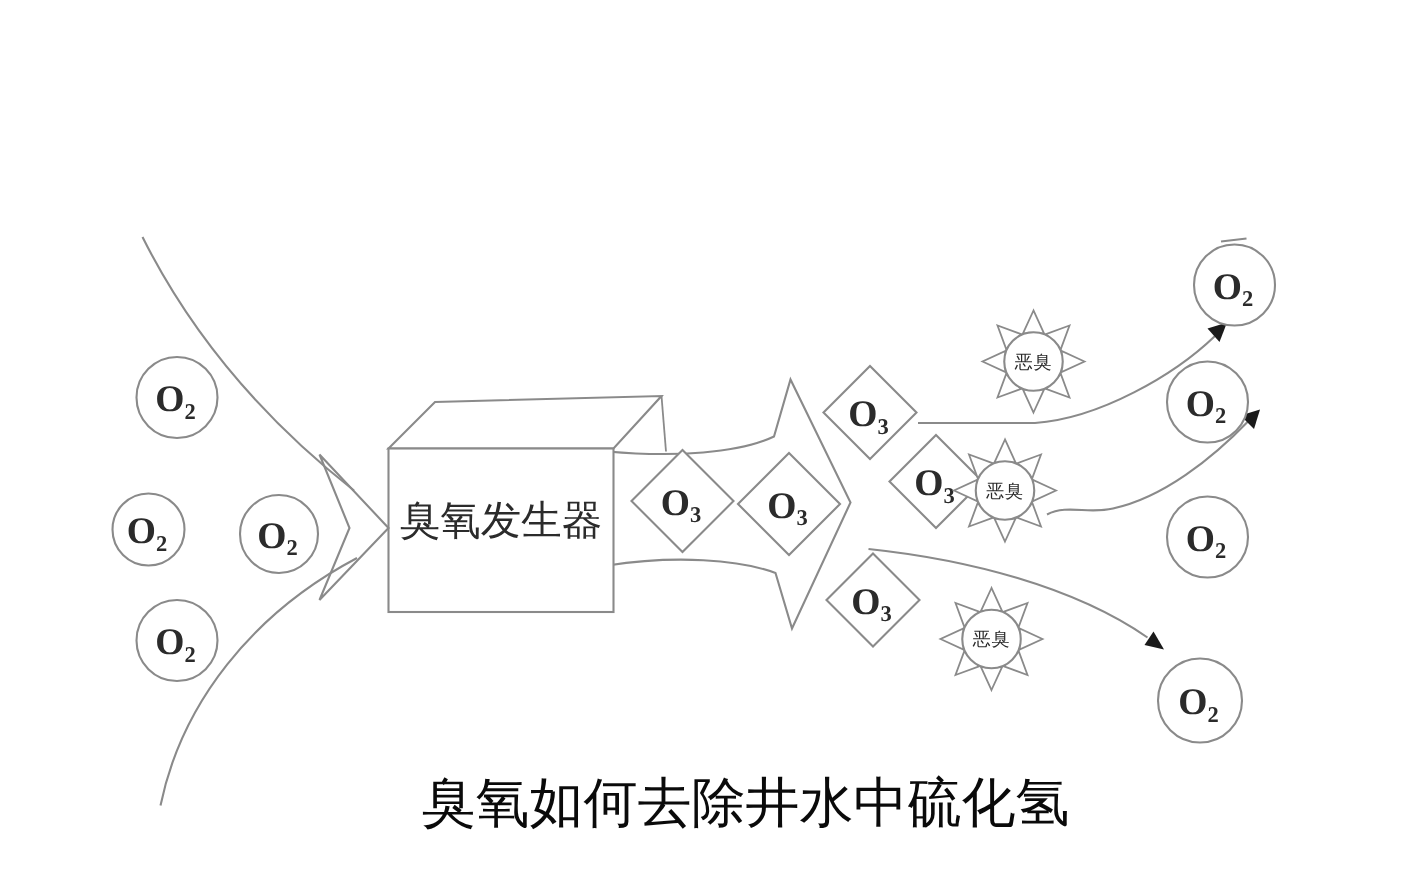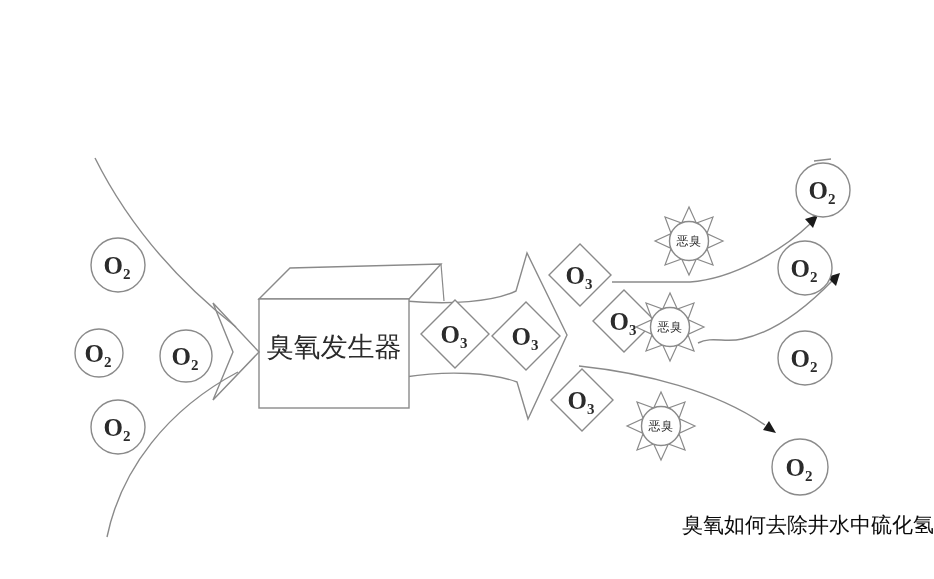--- a/index.html
+++ b/index.html
@@ -17,21 +17,21 @@
   .head{fill:var(--dark,#1a1a1a);stroke:none;}
   .mol{font-family:"Liberation Serif", serif;font-size:25px;font-weight:bold;
        fill:var(--text,#2b2b2b);text-anchor:middle;}
   .sub{font-size:15px;}
   .odor-label{font-family:"Liberation Sans", sans-serif;font-size:12px;
        fill:var(--text,#2b2b2b);text-anchor:middle;letter-spacing:0.5px;}
   .box-label{font-family:"Liberation Sans", sans-serif;font-size:27px;
        fill:var(--text,#2b2b2b);text-anchor:middle;}
   #caption{
     position:absolute;top:511px;left:60px;right:0;
-    text-align:right;font-size:21px;color:#0a0a0a;
+    text-align:center;font-size:36px;color:#0a0a0a;
     font-family:Liberation Mono, monospace;
   }
 </style>
 </head>
 <body>
 
 <div id="stage">
   <svg id="diagram-svg" width="934" height="579" viewBox="0 0 934 579">
 
     <path class="line" d="M 405,301 C 450,305 493,302 516,291 L 527,253 L 567,335 L 528,419 L 517,382 C 493,373 450,370 405,377 Z" fill="#fff"></path>

